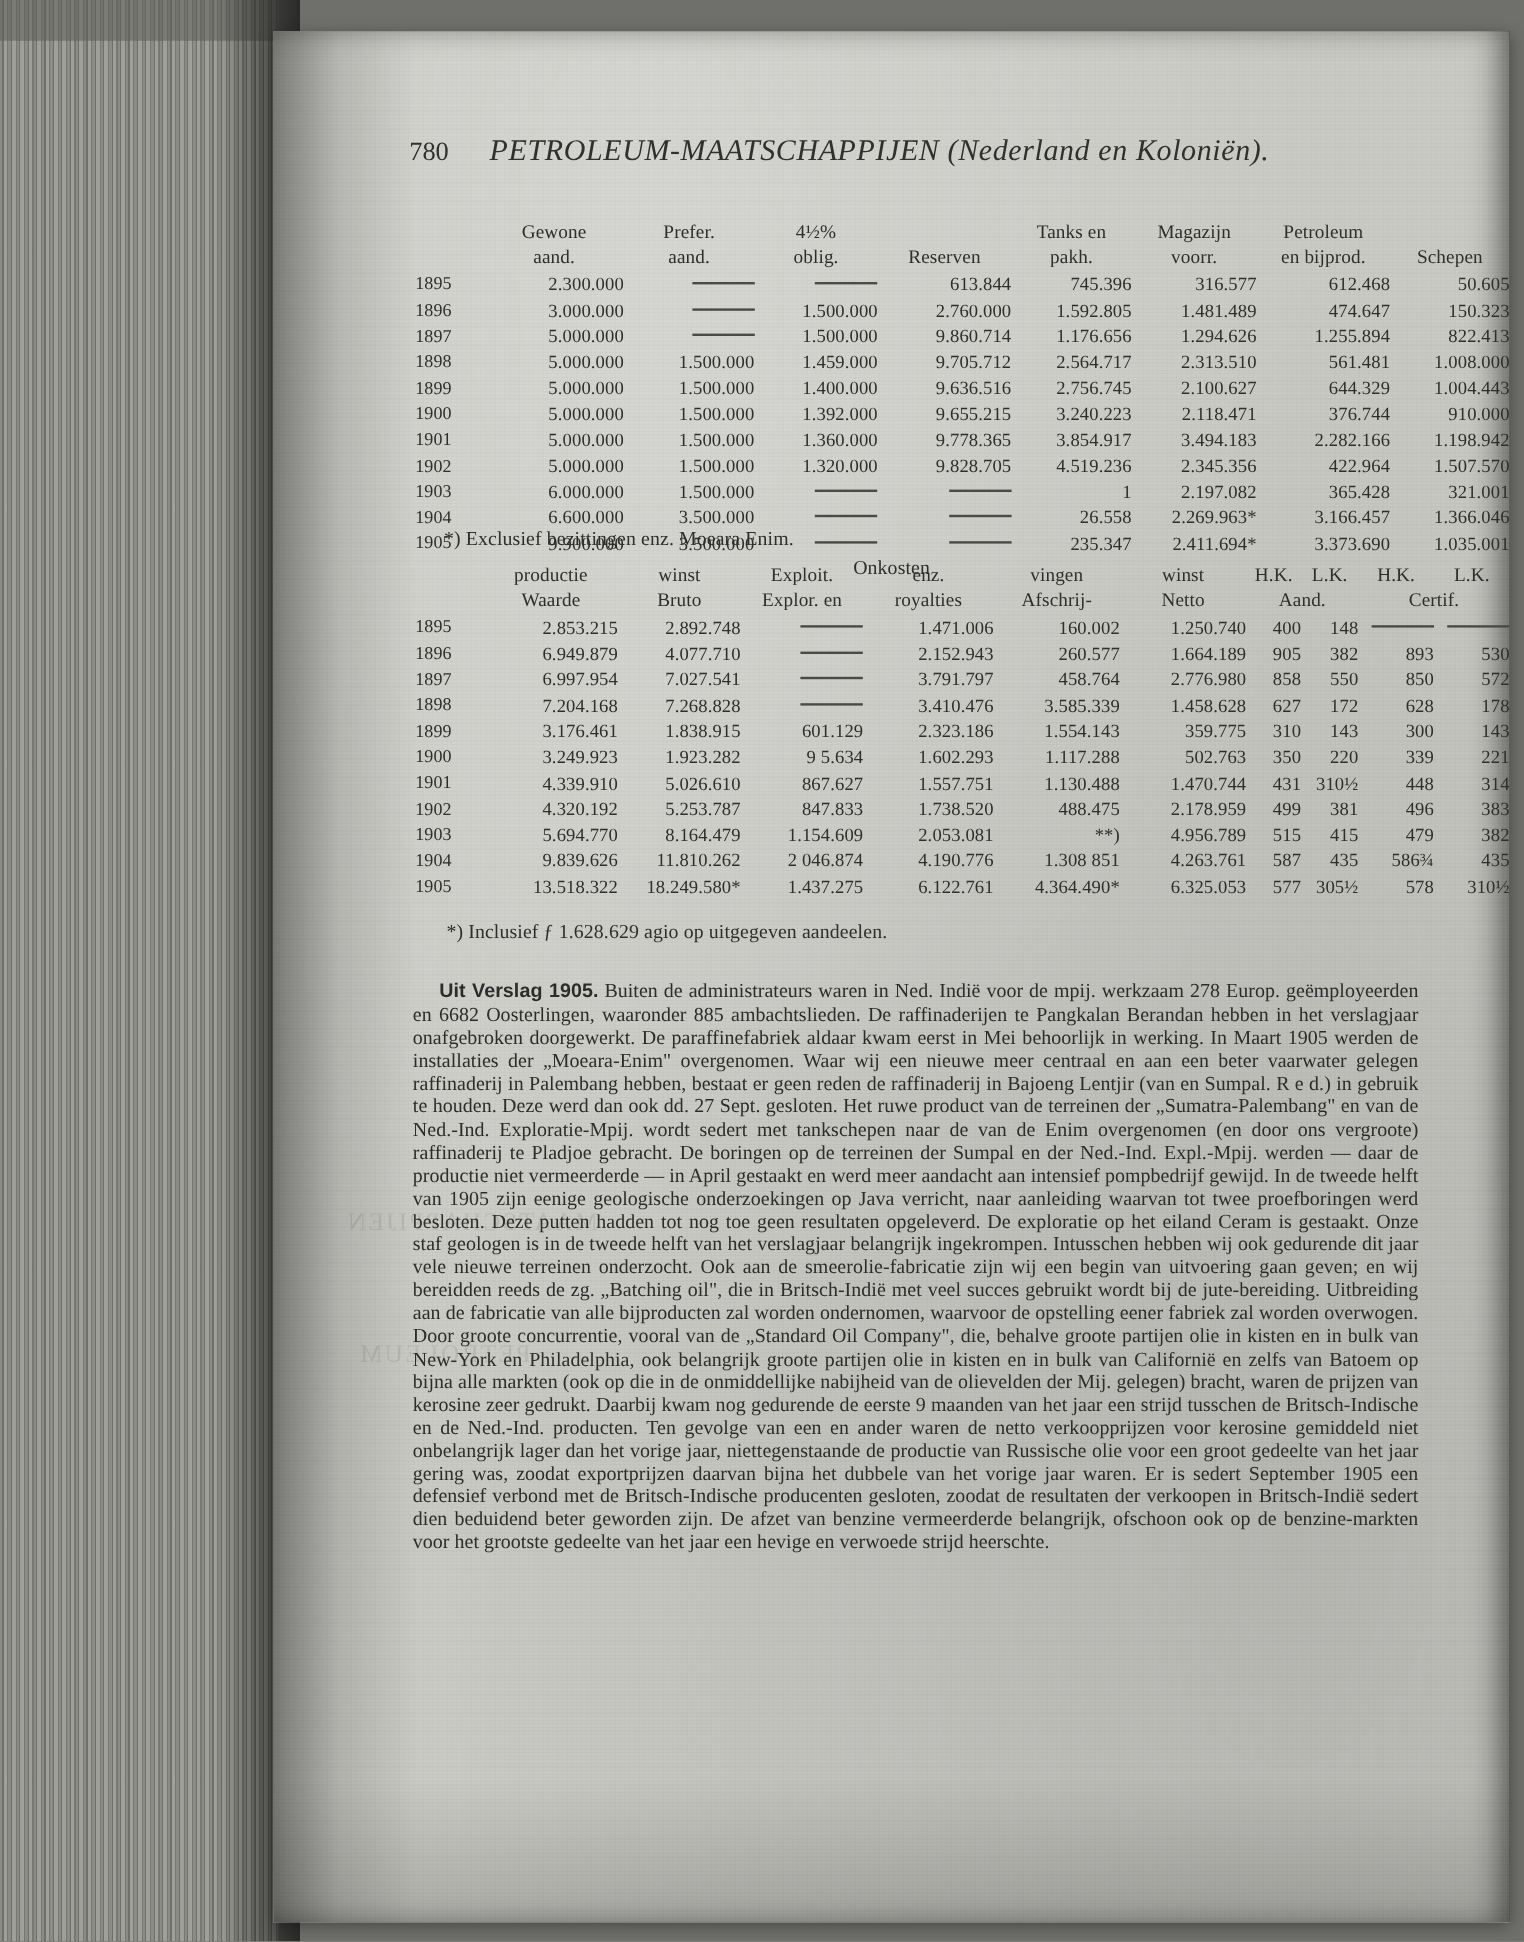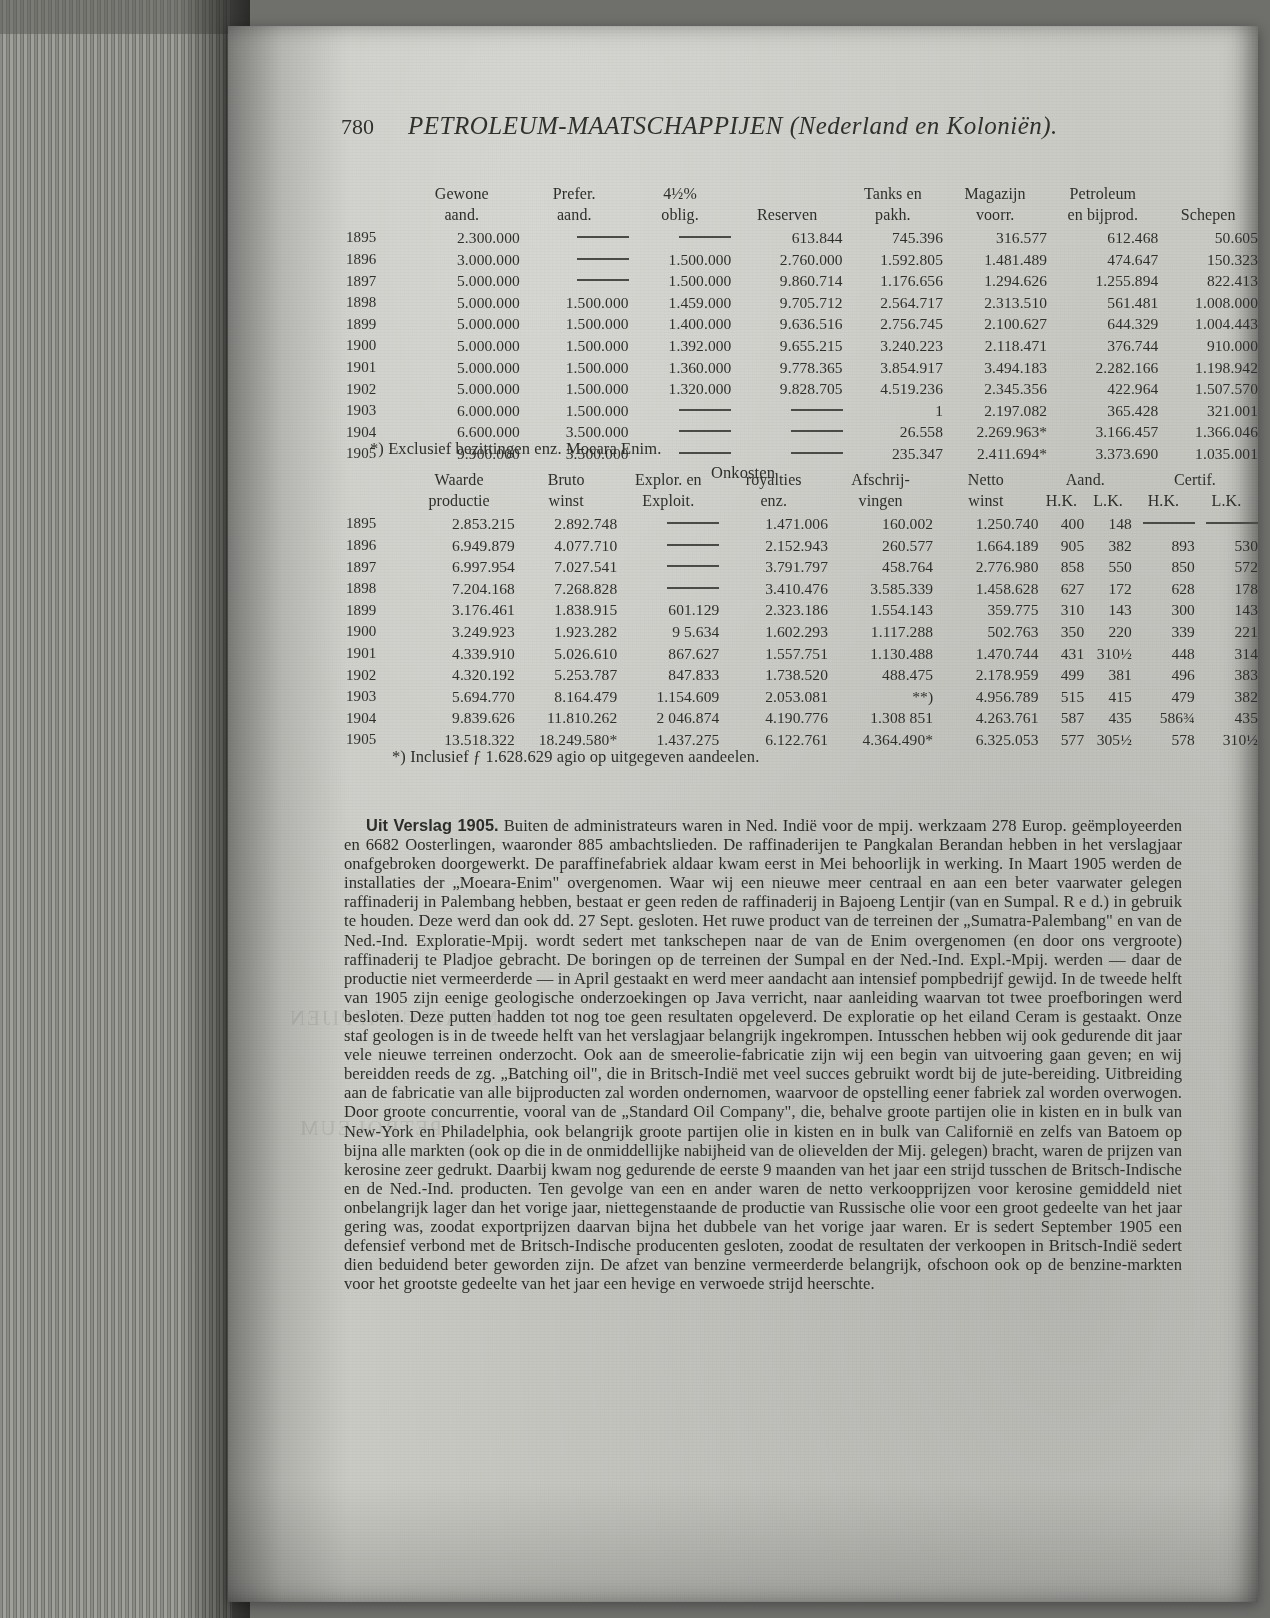--- a/index.html
+++ b/index.html
@@ -253,43 +253,43 @@
           </tbody>
       </table>
 
       <div class="fnote" style="left:142px;top:412px;">*) Exclusief bezittingen enz. Moeara Enim.</div>
 
       <div class="fnote" style="left:0;top:436px;width:1030px;text-align:center;">Onkosten</div>
 
       <table class="fin" id="tbl2">
         <thead>
           <tr class="hdrow">
-            <th style="width:62px"></th>
-            <th style="width:118px">Waarde</th>
-            <th style="width:105px">Bruto</th>
-            <th style="width:108px">Explor. en</th>
-            <th style="width:116px">royalties</th>
-            <th style="width:110px">Afschrij-</th>
-            <th style="width:112px">Netto</th>
-            <th style="width:96px" colspan="2">Aand.</th>
-            <th style="width:98px" colspan="2">Certif.</th>
-          </tr>
-          <tr class="hdrow">
             <th></th>
             <th>productie</th>
             <th>winst</th>
             <th>Exploit.</th>
             <th>enz.</th>
             <th>vingen</th>
             <th>winst</th>
             <th style="width:48px">H.K.</th>
             <th style="width:48px">L.K.</th>
             <th style="width:50px">H.K.</th>
             <th style="width:48px">L.K.</th>
           </tr>
+          <tr class="hdrow">
+            <th style="width:62px"></th>
+            <th style="width:118px">Waarde</th>
+            <th style="width:105px">Bruto</th>
+            <th style="width:108px">Explor. en</th>
+            <th style="width:116px">royalties</th>
+            <th style="width:110px">Afschrij-</th>
+            <th style="width:112px">Netto</th>
+            <th style="width:96px" colspan="2">Aand.</th>
+            <th style="width:98px" colspan="2">Certif.</th>
+          </tr>
         </thead>
         <tbody id="tbl2-body">
             <tr>
               <td class="yr">1895</td>
               <td class="num">2.853.215</td>
               <td class="num">2.892.748</td>
               <td class="num"><span class="dash"></span></td>
               <td class="num">1.471.006</td>
               <td class="num">160.002</td>
               <td class="num">1.250.740</td>
@@ -424,21 +424,21 @@
               <td class="num">4.364.490*</td>
               <td class="num">6.325.053</td>
               <td class="num">577</td>
               <td class="num">305½</td>
               <td class="num">578</td>
               <td class="num">310½</td>
             </tr>
           </tbody>
       </table>
 
-      <div class="fnote" style="left:144px;top:720px;width:820px;margin-left:20px;">*) Inclusief ƒ 1.628.629 agio op uitgegeven aandeelen.</div>
+      <div class="fnote" style="left:144px;top:740px;width:820px;">*) Inclusief ƒ 1.628.629 agio op uitgegeven aandeelen.</div>
 
       <div id="body">
         <p><span class="lead"></span><b>Uit Verslag 1905.</b><span> Buiten de administrateurs waren in Ned. Indië voor de mpij. werkzaam 278 Europ. geëmployeerden en 6682 Oosterlingen, waaronder 885 ambachtslieden. De raffinaderijen te Pangkalan Berandan hebben in het verslagjaar onafgebroken doorgewerkt. De paraffinefabriek aldaar kwam eerst in Mei behoorlijk in werking. In Maart 1905 werden de installaties der „Moeara-Enim" overgenomen. Waar wij een nieuwe meer centraal en aan een beter vaarwater gelegen raffinaderij in Palembang hebben, bestaat er geen reden de raffinaderij in Bajoeng Lentjir (van en Sumpal. R e d.) in gebruik te houden. Deze werd dan ook dd. 27 Sept. gesloten. Het ruwe product van de terreinen der „Sumatra-Palembang" en van de Ned.-Ind. Exploratie-Mpij. wordt sedert met tankschepen naar de van de Enim overgenomen (en door ons vergroote) raffinaderij te Pladjoe gebracht. De boringen op de terreinen der Sumpal en der Ned.-Ind. Expl.-Mpij. werden — daar de productie niet vermeerderde — in April gestaakt en werd meer aandacht aan intensief pompbedrijf gewijd. In de tweede helft van 1905 zijn eenige geologische onderzoekingen op Java verricht, naar aanleiding waarvan tot twee proefboringen werd besloten. Deze putten hadden tot nog toe geen resultaten opgeleverd. De exploratie op het eiland Ceram is gestaakt. Onze staf geologen is in de tweede helft van het verslagjaar belangrijk ingekrompen. Intusschen hebben wij ook gedurende dit jaar vele nieuwe terreinen onderzocht. Ook aan de smeerolie-fabricatie zijn wij een begin van uitvoering gaan geven; en wij bereidden reeds de zg. „Batching oil", die in Britsch-Indië met veel succes gebruikt wordt bij de jute-bereiding. Uitbreiding aan de fabricatie van alle bijproducten zal worden ondernomen, waarvoor de opstelling eener fabriek zal worden overwogen. Door groote concurrentie, vooral van de „Standard Oil Company", die, behalve groote partijen olie in kisten en in bulk van New-York en Philadelphia, ook belangrijk groote partijen olie in kisten en in bulk van Californië en zelfs van Batoem op bijna alle markten (ook op die in de onmiddellijke nabijheid van de olievelden der Mij. gelegen) bracht, waren de prijzen van kerosine zeer gedrukt. Daarbij kwam nog gedurende de eerste 9 maanden van het jaar een strijd tusschen de Britsch-Indische en de Ned.-Ind. producten. Ten gevolge van een en ander waren de netto verkoopprijzen voor kerosine gemiddeld niet onbelangrijk lager dan het vorige jaar, niettegenstaande de productie van Russische olie voor een groot gedeelte van het jaar gering was, zoodat exportprijzen daarvan bijna het dubbele van het vorige jaar waren. Er is sedert September 1905 een defensief verbond met de Britsch-Indische producenten gesloten, zoodat de resultaten der verkoopen in Britsch-Indië sedert dien beduidend beter geworden zijn. De afzet van benzine vermeerderde belangrijk, ofschoon ook op de benzine-markten voor het grootste gedeelte van het jaar een hevige en verwoede strijd heerschte.</span></p>
       </div>
 
     </div>
 
     <div id="page-gutter"></div>
     <div id="page-fade-bottom"></div>
   </div>

